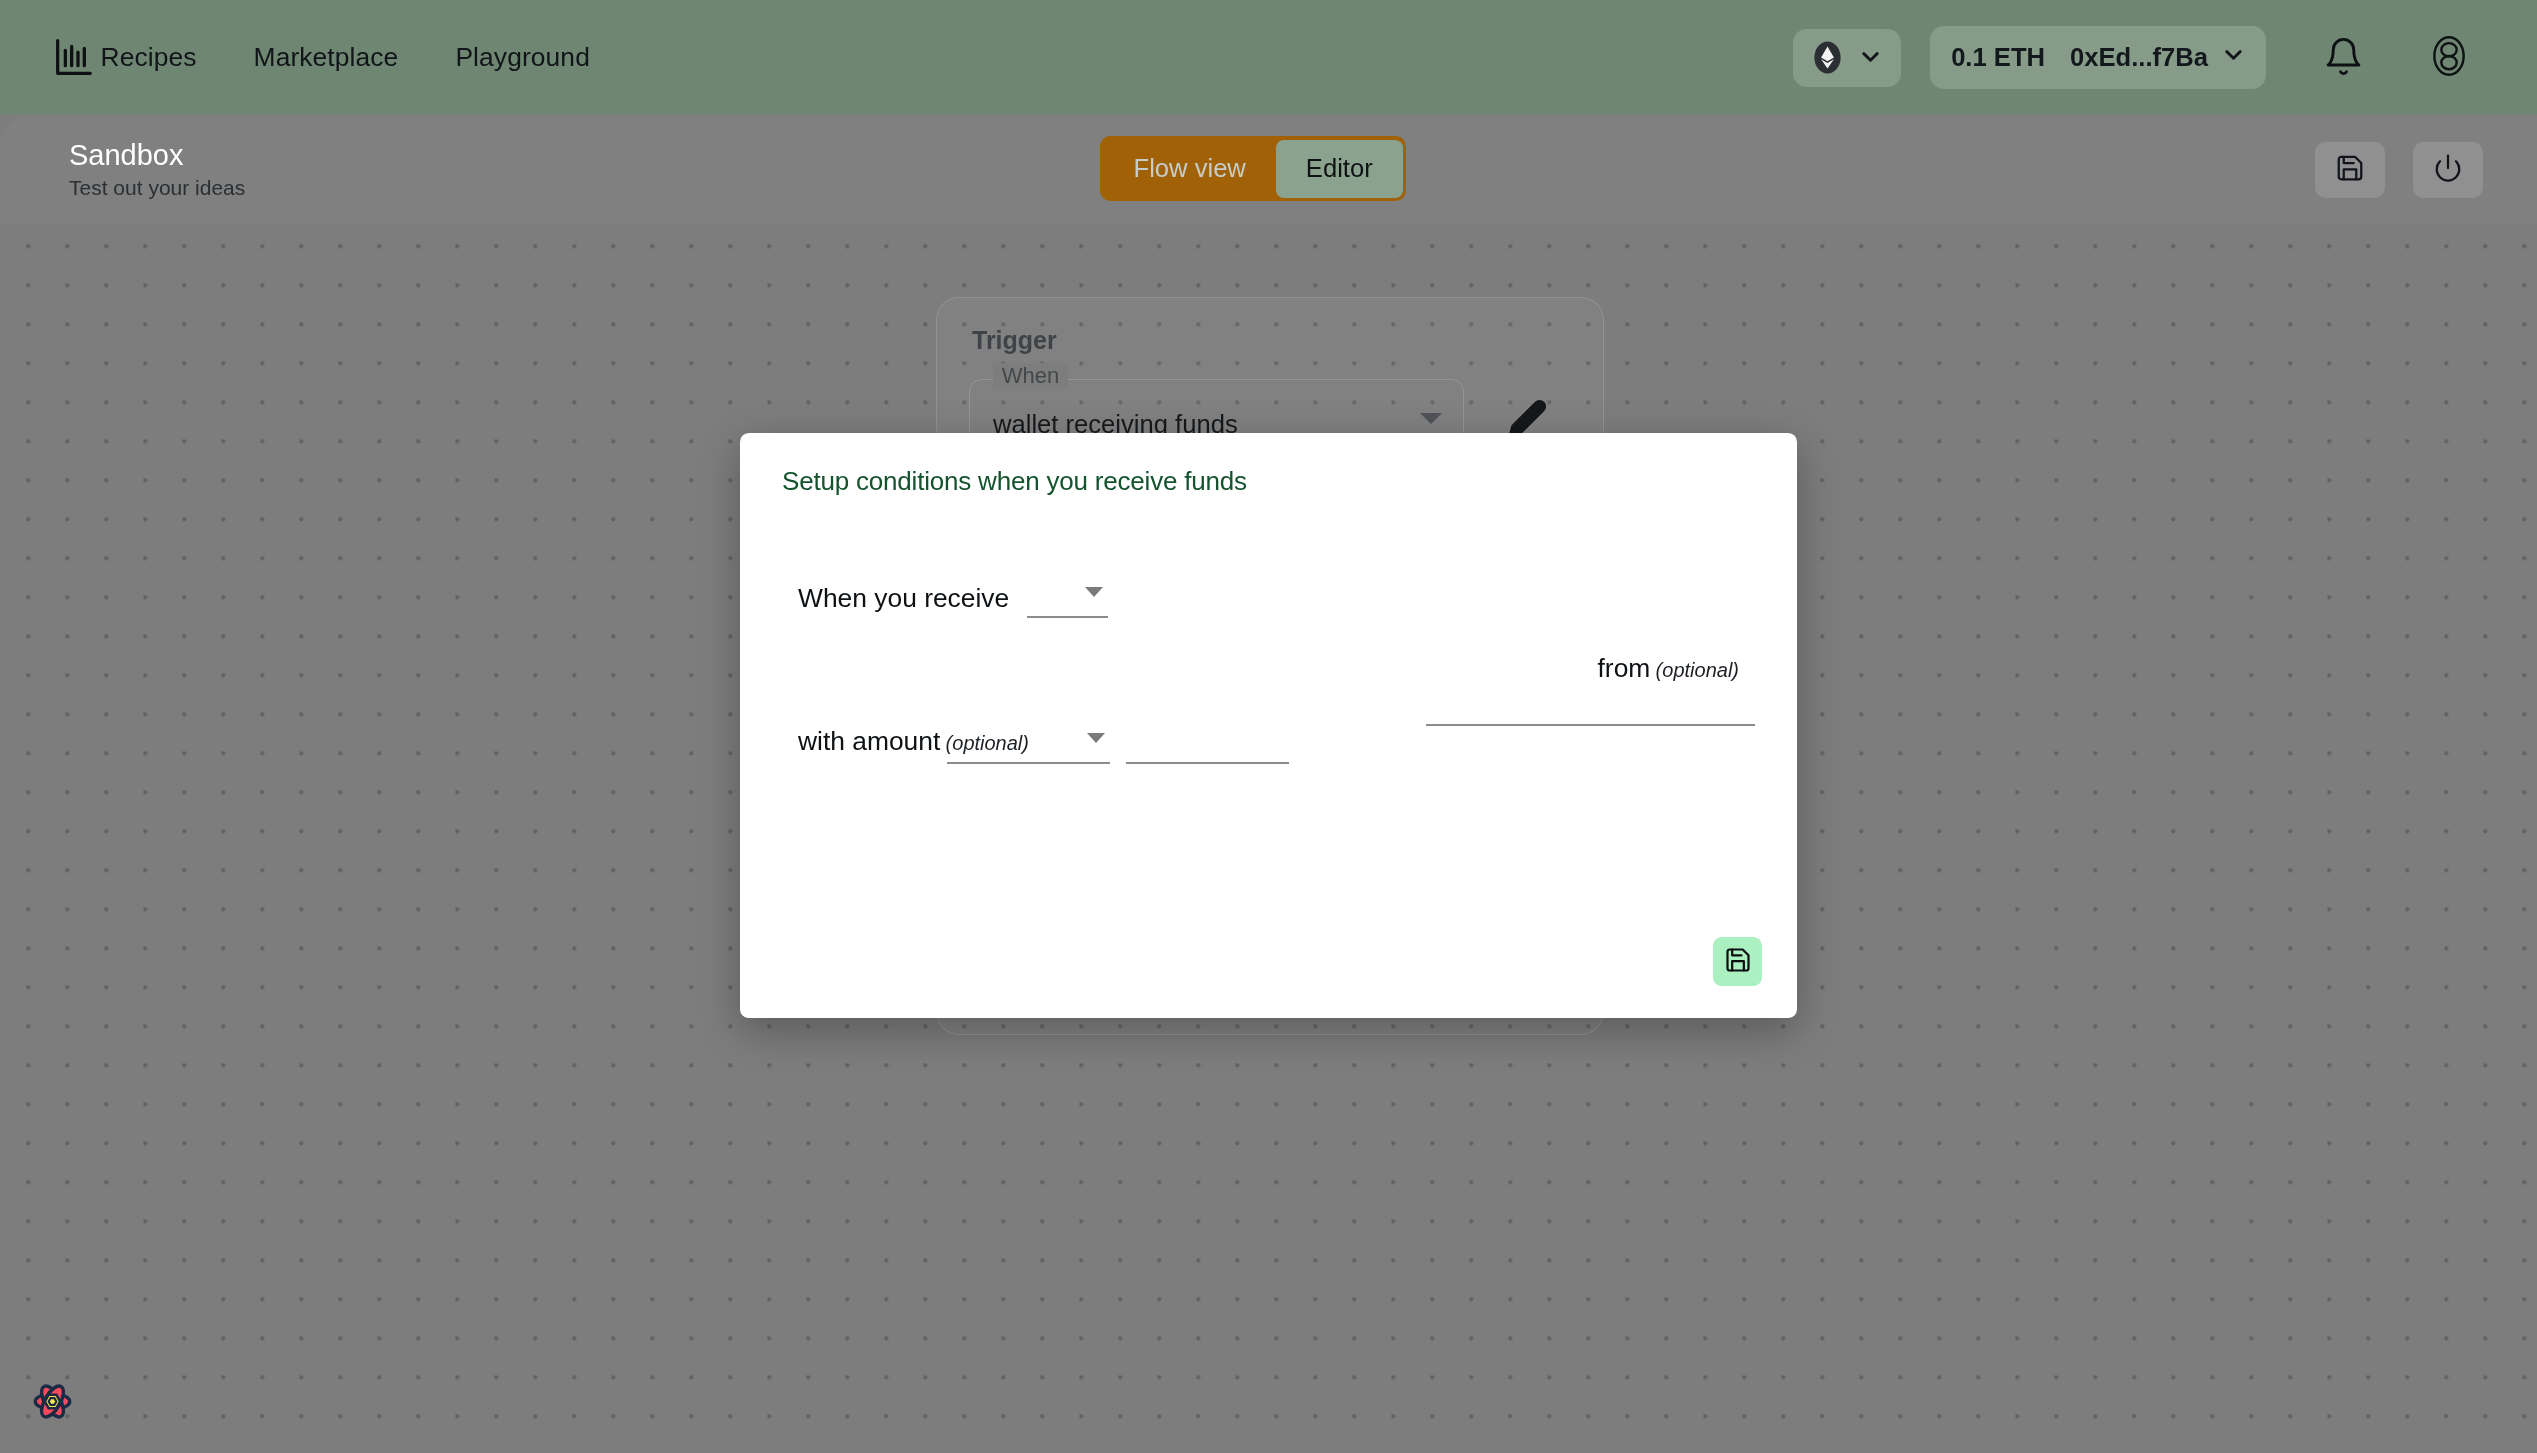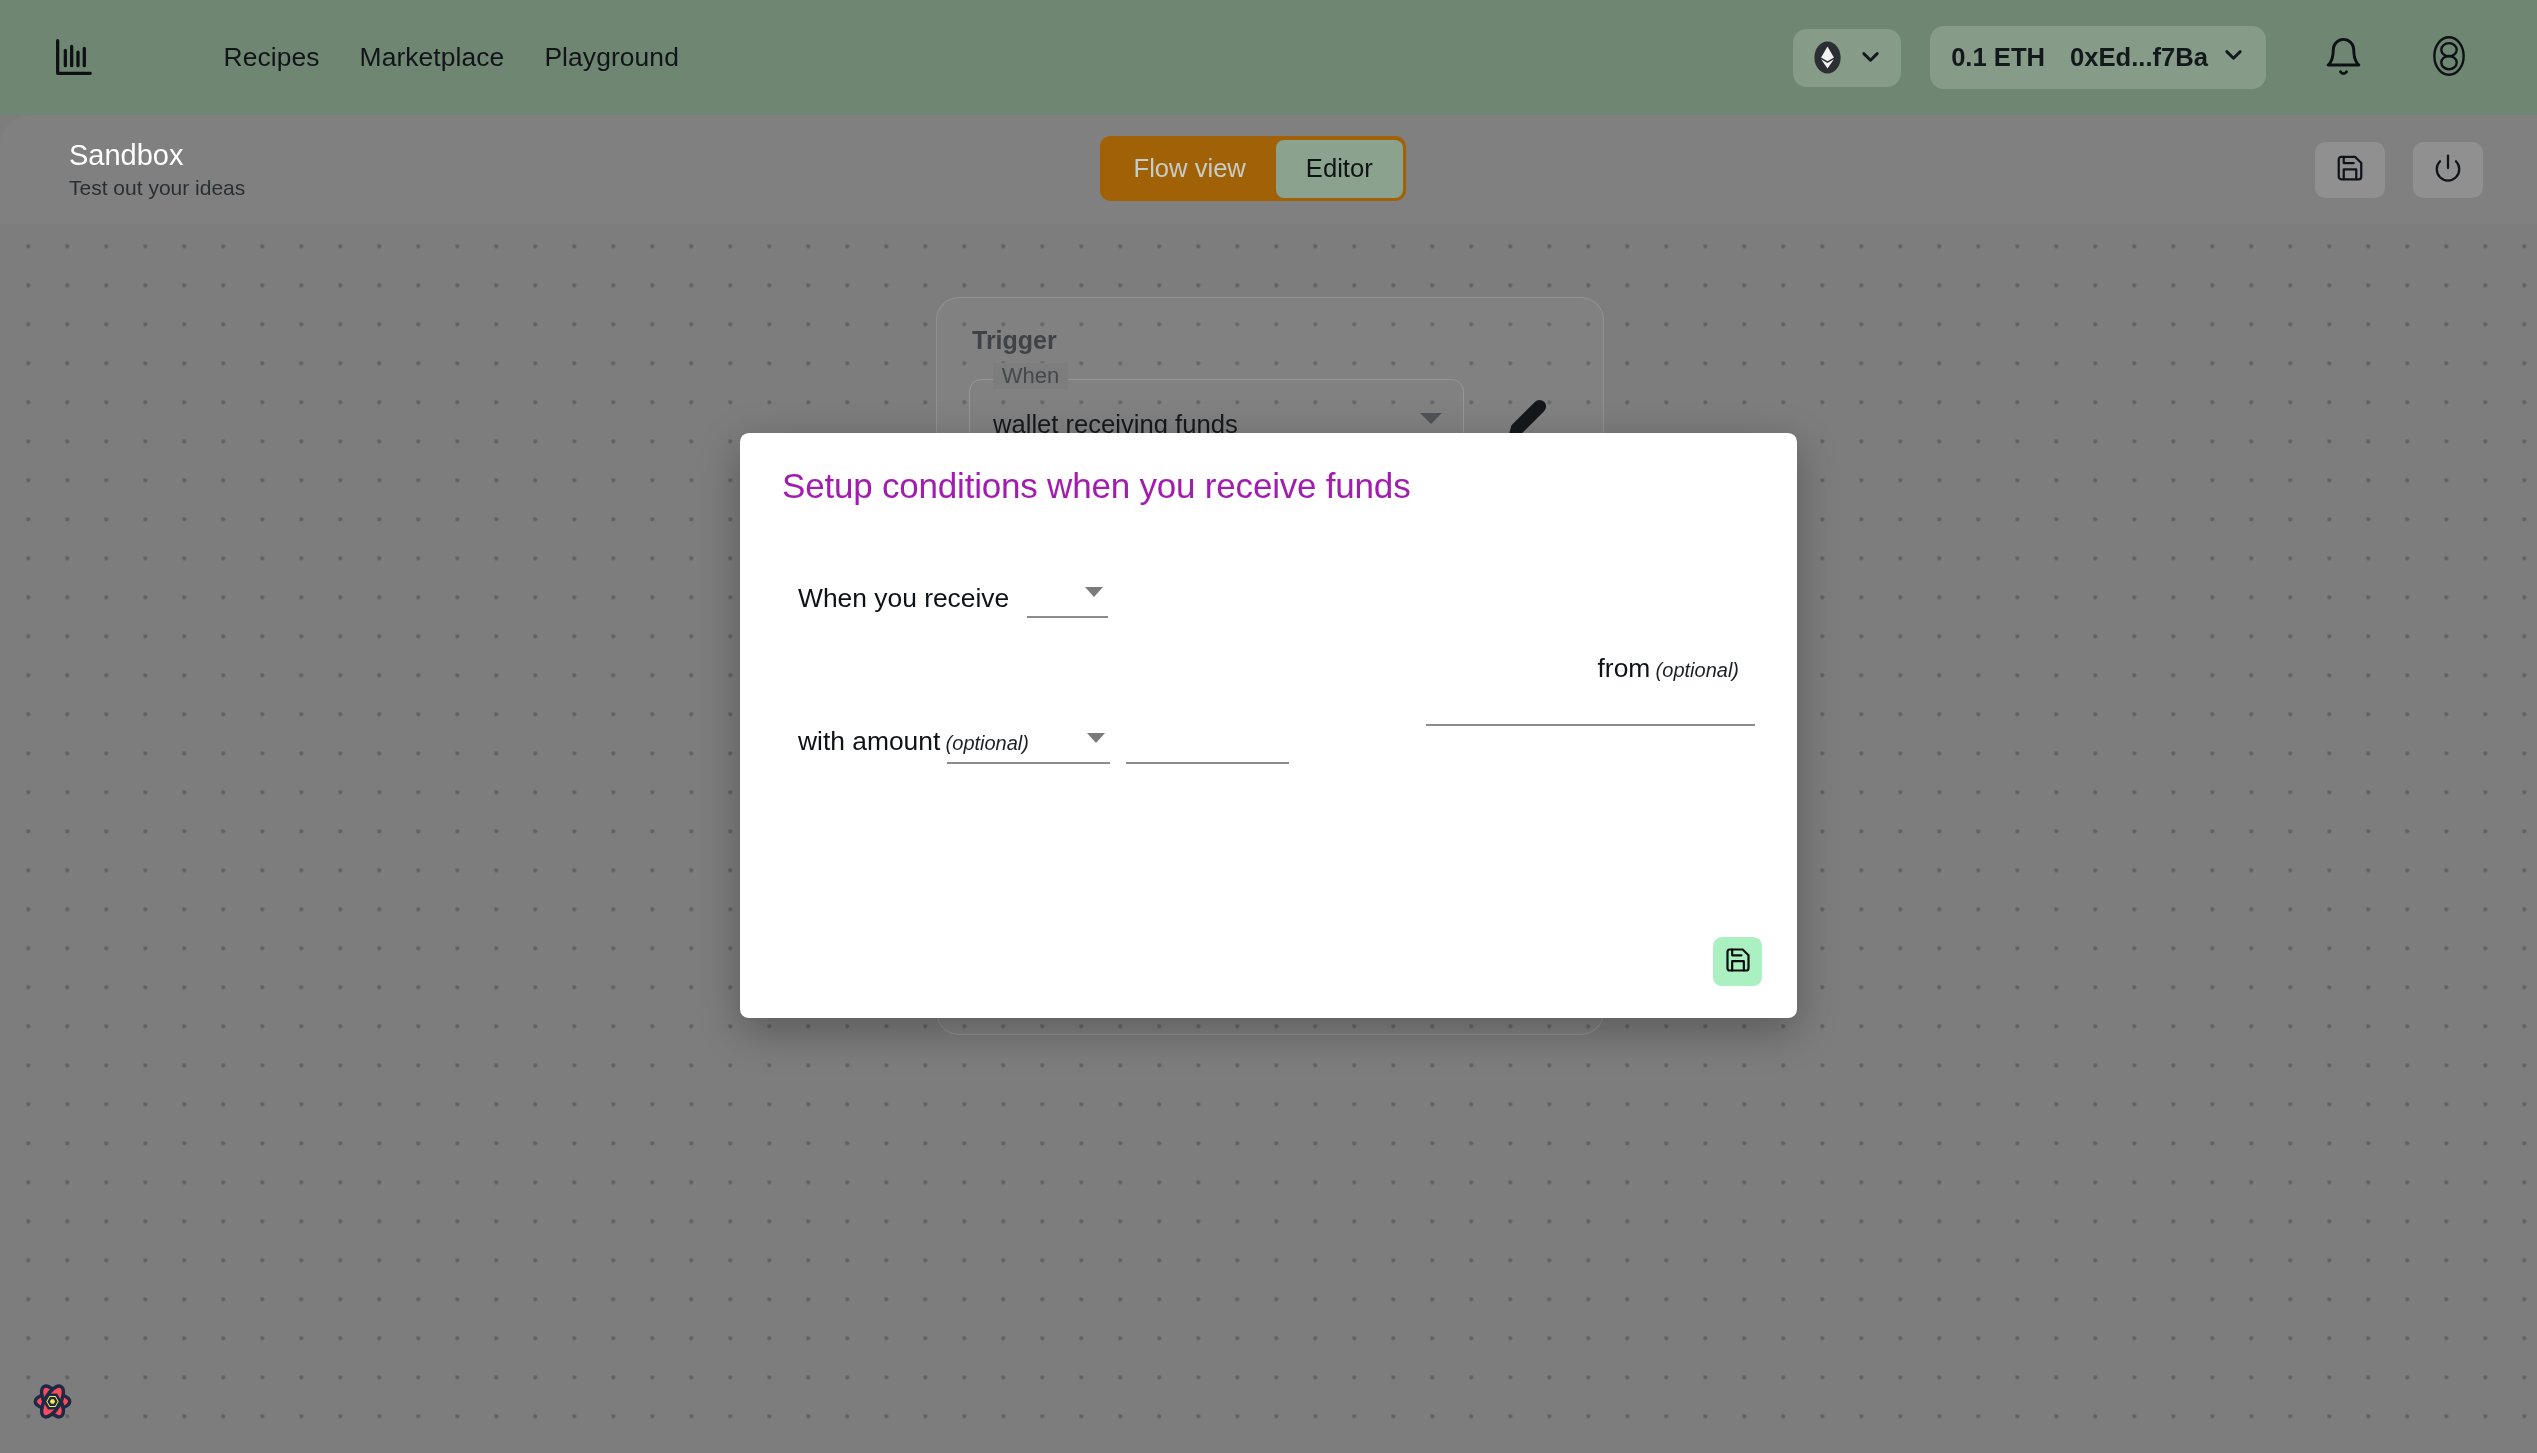--- a/index.html
+++ b/index.html
@@ -42,22 +42,21 @@
     z-index: 30;
   }
   .brand-logo {
     margin-left: 48px;
     width: 49px; height: 49px;
     display: flex; align-items: center; justify-content: center;
   }
   .nav-links {
     display: flex;
     align-items: flex-end;
-    gap: 33px;
-    margin-left: 123px;
+    gap: 50px;
   }
   .nav-link {
     font-size: 26.4px;
     color: #111418;
     letter-spacing: 0.1px;
     cursor: pointer;
     padding: 5.3px 3.5px;
     white-space: nowrap;
   }
   .nav-right {
@@ -247,22 +246,22 @@
     height: 585px;
     background: #ffffff;
     border-radius: 8.8px;
     box-shadow: 0 12.3px 41px rgba(0,0,0,0.28);
     z-index: 50;
   }
   .modal-title {
     position: absolute;
     left: 42px;
     top: 33px;
-    font-size: 35px;
-    color: #a21caf;
+    font-size: 26px;
+    color: #14532d;
     letter-spacing: -0.2px;
     white-space: nowrap;
   }
 
   .frow { position: absolute; display: flex; align-items: flex-end; }
 
   
   .row-receive { left: 58px; top: 143px; }
   .row-receive .flabel {
     font-size: 26.4px;

